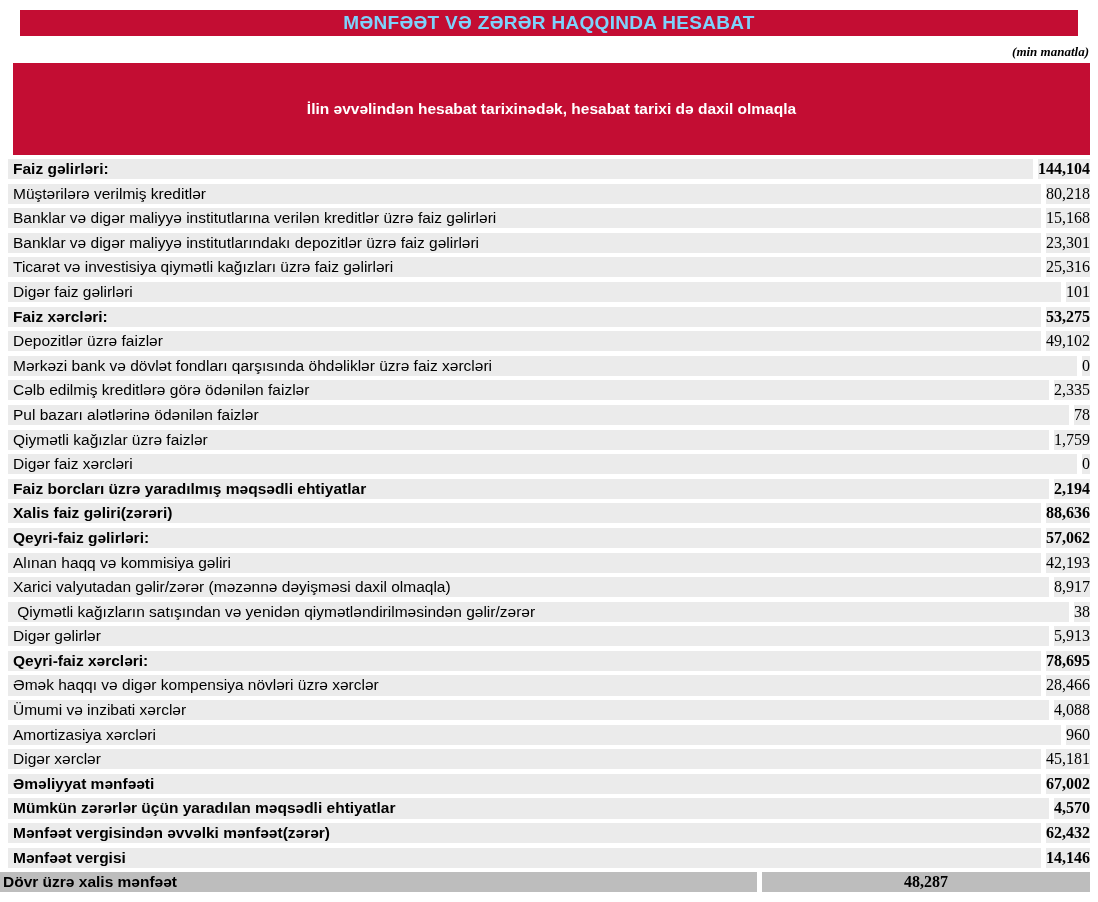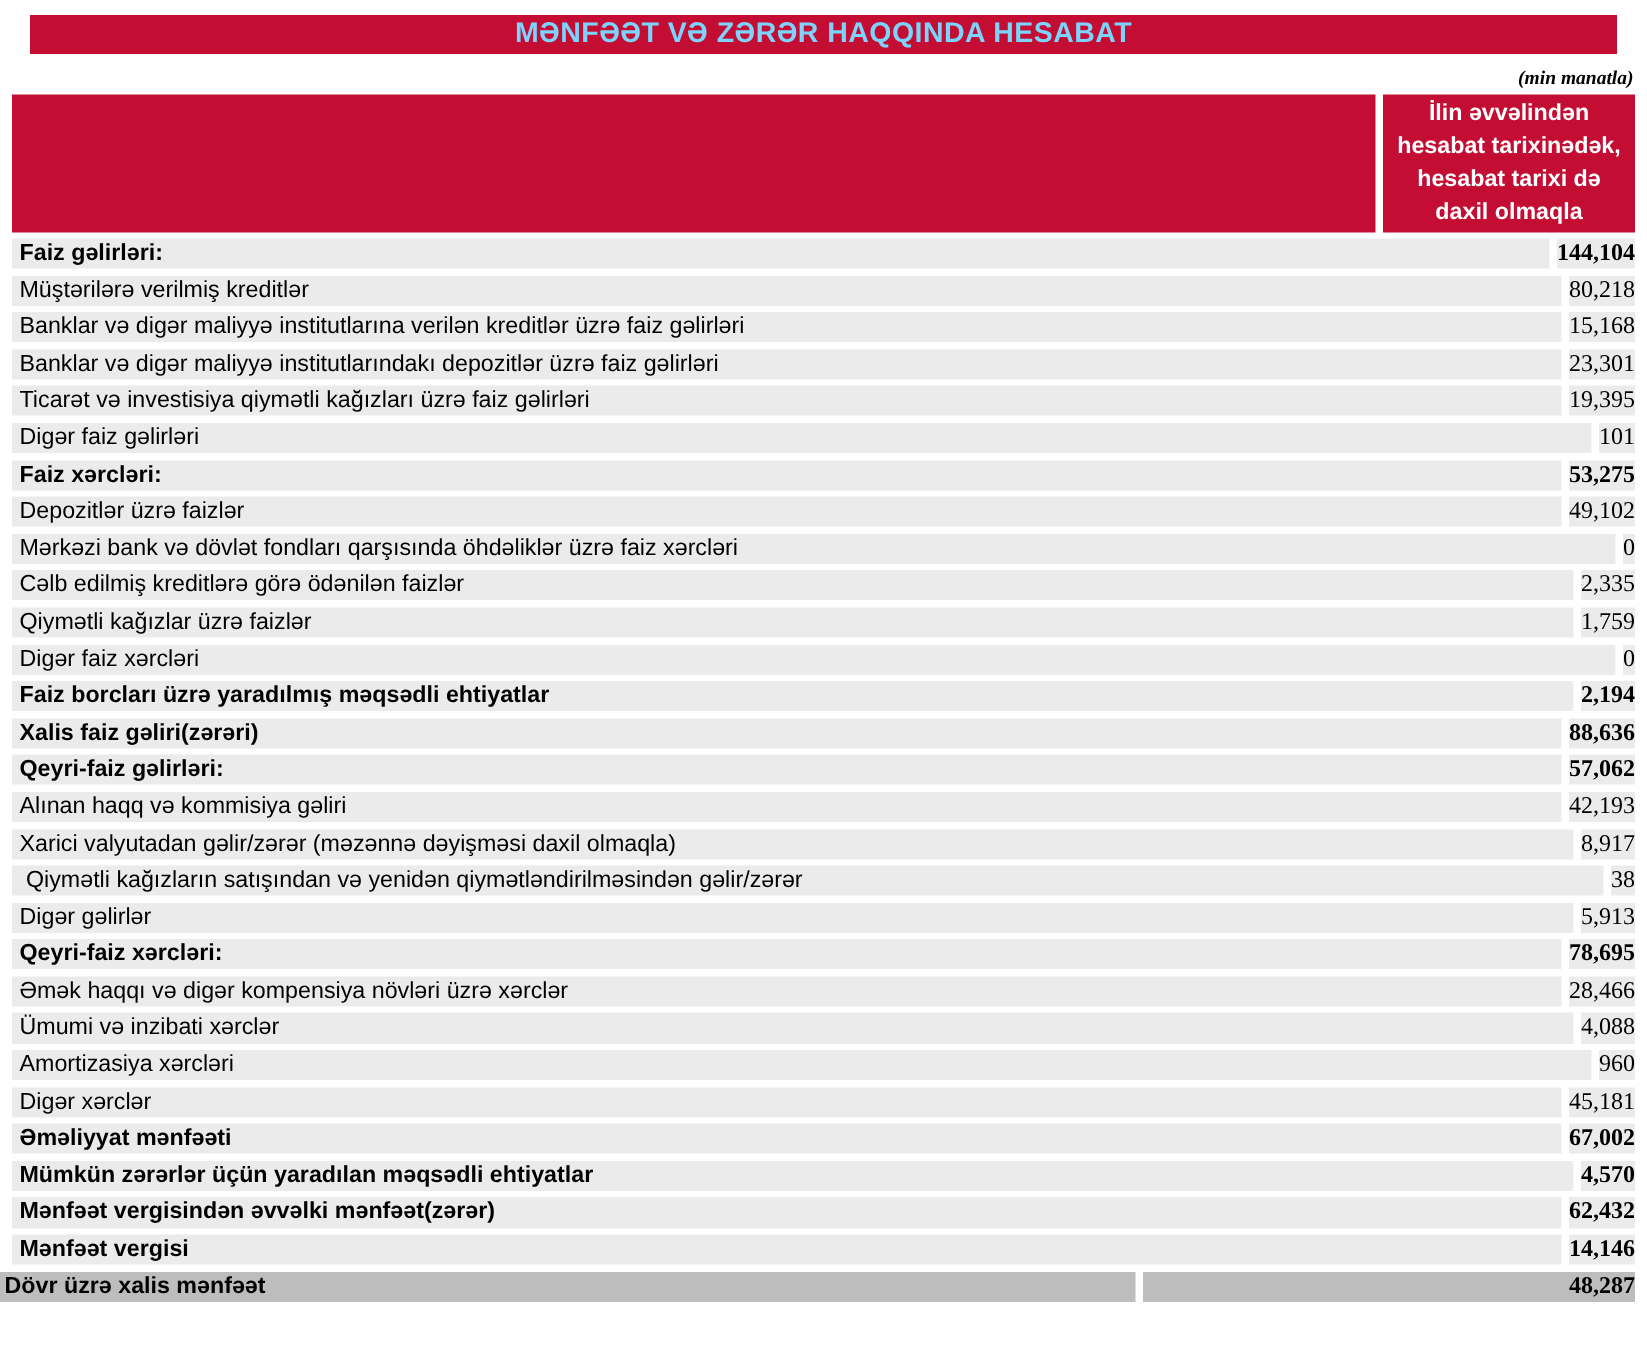--- a/index.html
+++ b/index.html
@@ -39,20 +39,21 @@
     font-weight: 700;
     font-size: 13px;
   }
   .thead {
     position: absolute;
     top: 63px;
     left: 8px;
     width: 1082px;
     height: 92px;
     display: flex;
+    flex-direction: column;
   }
   .thead .empty-cell {
     width: 909px;
     background: var(--accent);
   }
   .thead .value-head {
     margin-left: 5px;
     flex: 1;
     background: var(--accent);
     color: #ffffff;
@@ -84,21 +85,21 @@
     padding-left: 5px;
     font-size: 15.5px;
     line-height: 20px;
     white-space: pre;
     overflow: hidden;
   }
   .row .value {
     margin-left: 5px;
     flex: 1;
     background: var(--row-bg);
-    text-align: right;
+    text-align: center;
     font-family: "Liberation Serif", serif;
     font-size: 16px;
     line-height: 20px;
   }
   .row.bold .label,
   .row.bold .value {
     font-weight: 700;
   }
   .row.total {
     margin-left: -8px;
@@ -142,41 +143,45 @@
       <div class="row">
         <div class="label">Banklar və digər maliyyə institutlarına verilən kreditlər üzrə faiz gəlirləri</div>
         <div class="value">15,168</div>
       </div>
       <div class="row">
         <div class="label">Banklar və digər maliyyə institutlarındakı depozitlər üzrə faiz gəlirləri</div>
         <div class="value">23,301</div>
       </div>
       <div class="row">
         <div class="label">Ticarət və investisiya qiymətli kağızları üzrə faiz gəlirləri</div>
-        <div class="value">19,395</div>
+        <div class="value">25,316</div>
       </div>
       <div class="row">
         <div class="label">Digər faiz gəlirləri</div>
         <div class="value">101</div>
       </div>
       <div class="row bold">
         <div class="label">Faiz xərcləri:</div>
         <div class="value">53,275</div>
       </div>
       <div class="row">
         <div class="label">Depozitlər üzrə faizlər</div>
         <div class="value">49,102</div>
       </div>
       <div class="row">
         <div class="label">Mərkəzi bank və dövlət fondları qarşısında öhdəliklər üzrə faiz xərcləri</div>
         <div class="value">0</div>
       </div>
       <div class="row">
         <div class="label">Cəlb edilmiş kreditlərə görə ödənilən faizlər</div>
         <div class="value">2,335</div>
+      </div>
+      <div class="row">
+        <div class="label">Pul bazarı alətlərinə ödənilən faizlər</div>
+        <div class="value">78</div>
       </div>
       <div class="row">
         <div class="label">Qiymətli kağızlar üzrə faizlər</div>
         <div class="value">1,759</div>
       </div>
       <div class="row">
         <div class="label">Digər faiz xərcləri</div>
         <div class="value">0</div>
       </div>
       <div class="row bold">

